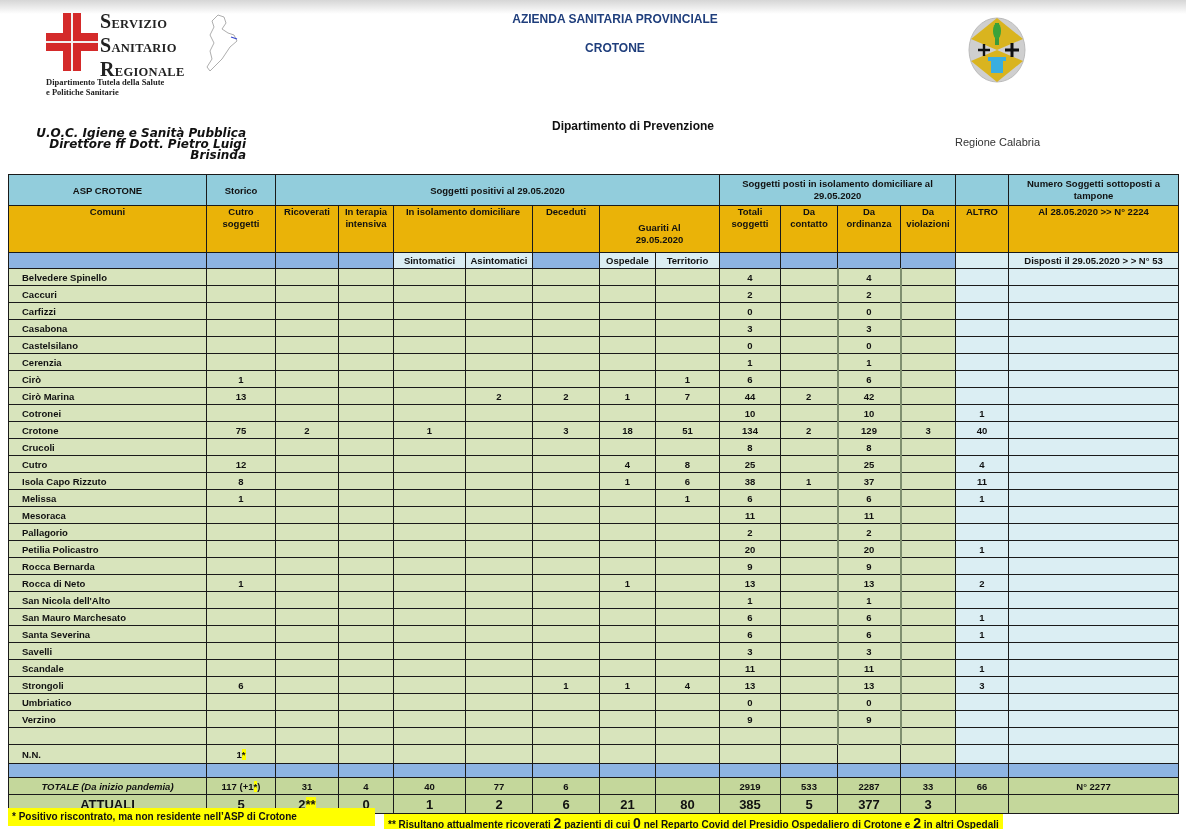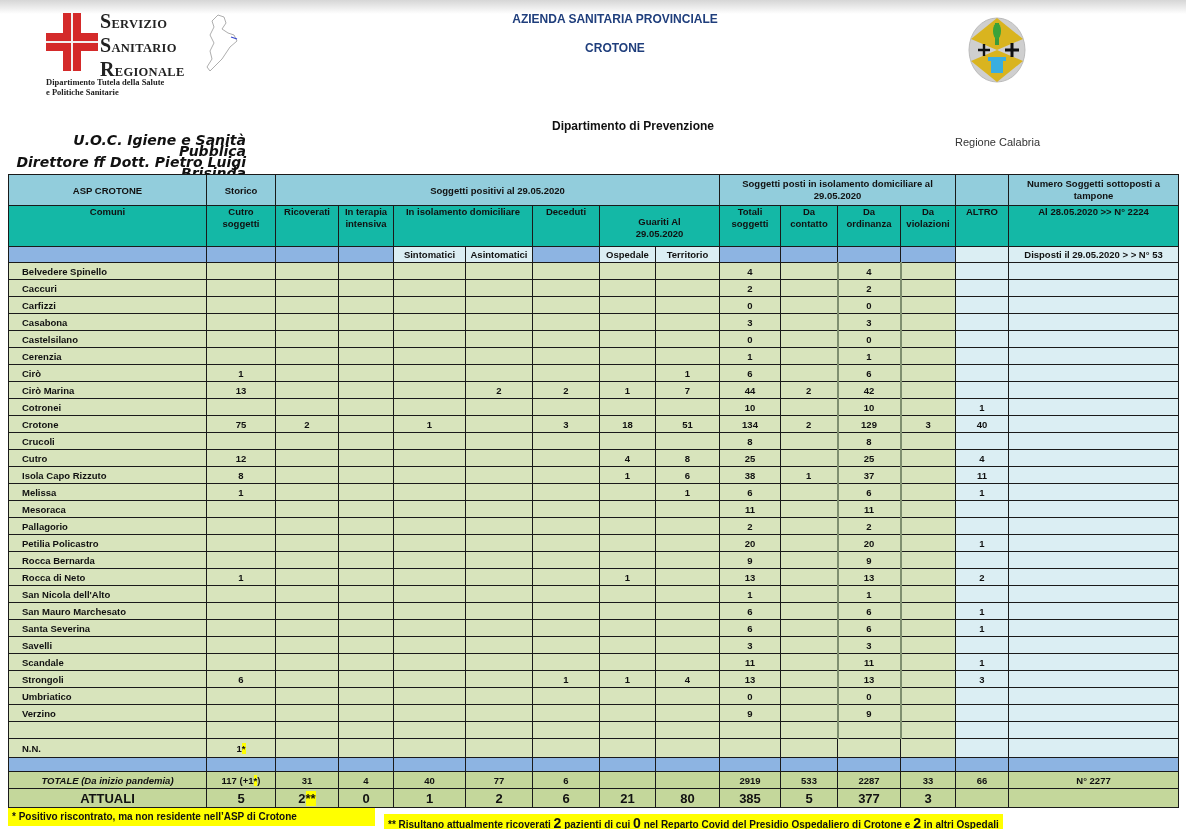--- a/index.html
+++ b/index.html
@@ -22,27 +22,27 @@
   .ssr-words { position:absolute; left:56px; top:0; font-family:"Liberation Serif","DejaVu Serif",serif; font-weight:bold; color:#222; }
   .ssr-words div { font-size:12.5px; line-height:21px; letter-spacing:0.3px; }
   .ssr-words .big { font-size:20px; }
   .ssr-sub { position:absolute; left:2px; top:66px; font-family:"Liberation Serif","DejaVu Serif",serif; font-weight:bold; font-size:8.5px; line-height:10px; color:#222; }
   .map { position:absolute; left:160px; top:2px; width:40px; height:62px; }
 
   .asp-title { position:absolute; left:0; width:1230px; text-align:center; color:#1f3e7c; font-weight:bold; font-size:12px; }
   .rc-logo { position:absolute; left:968px; top:17px; width:58px; height:66px; }
   .rc-label { position:absolute; left:955px; top:96px; font-size:11px; color:#333;margin-top:40px; }
   .dip { position:absolute; left:552px; top:119px; font-weight:bold; font-size:12px; color:#111; }
-  .uoc { position:absolute; left:10px; top:135px; width:236px; text-align:right; font-family:"DejaVu Sans",sans-serif; font-style:italic; font-weight:bold; font-size:14px; line-height:11px; color:#111; }
+  .uoc { position:absolute; left:10px; top:128px; width:236px; text-align:right; font-family:"DejaVu Sans",sans-serif; font-style:italic; font-weight:bold; font-size:12px; line-height:11px; color:#111; }
 
   
   table.main { position:absolute; left:8px; top:174px; border-collapse:collapse; table-layout:fixed; font-size:9.5px; font-weight:bold; }
   table.main td { border:1px solid #1a1a1a; padding:0 2px; overflow:hidden; white-space:nowrap; text-align:center; }
   .h1 td { background:#92cddc; height:30px; }
-  .h2 td { background:#14b8a6; height:30px; line-height:12px; vertical-align:top; padding-top:2px;margin-top:26px; }
+  .h2 td { background:#eab308; height:30px; line-height:12px; vertical-align:top; padding-top:2px;margin-top:26px; }
   .h3 td { background:#8db4e2; height:15px; }
   .h3 td.w { background:#dbeef3; }
   .h3 td.sub { background:#dbeef3; }
   tr.data td { background:#d8e4bc; height:16px; }
   tr.data td.name { text-align:left; padding-left:13px; }
   tr.data td.alt { background:#dbeef3; }
   tr.data td.thick { border-left:2px solid #7f8f6f; }
   tr.blue td { background:#8db4e2; height:13px; }
   tr.tot td { background:#c4d79b; height:16px; }
   tr.att td { background:#c4d79b; height:18px; font-size:13px; }
@@ -129,21 +129,21 @@
     <td></td>
     <td style="white-space:normal;line-height:12px;">Numero Soggetti sottoposti a tampone</td>
   </tr>
   <tr class="h2">
     <td>Comuni</td>
     <td style="white-space:normal">Cutro soggetti</td>
     <td>Ricoverati</td>
     <td style="white-space:normal">In terapia intensiva</td>
     <td colspan="2">In isolamento domiciliare</td>
     <td>Deceduti</td>
-    <td colspan="2" style="white-space:normal;padding:10px 24px 0">Guariti Al 29.05.2020</td>
+    <td colspan="2" style="white-space:normal;padding:16px 24px 0">Guariti Al 29.05.2020</td>
     <td style="white-space:normal">Totali soggetti</td>
     <td style="white-space:normal">Da contatto</td>
     <td style="white-space:normal">Da ordinanza</td>
     <td style="white-space:normal">Da violazioni</td>
     <td>ALTRO</td>
     <td>Al 28.05.2020 &gt;&gt; N° 2224</td>
   </tr>
   <tr class="h3">
     <td></td>
     <td></td>

